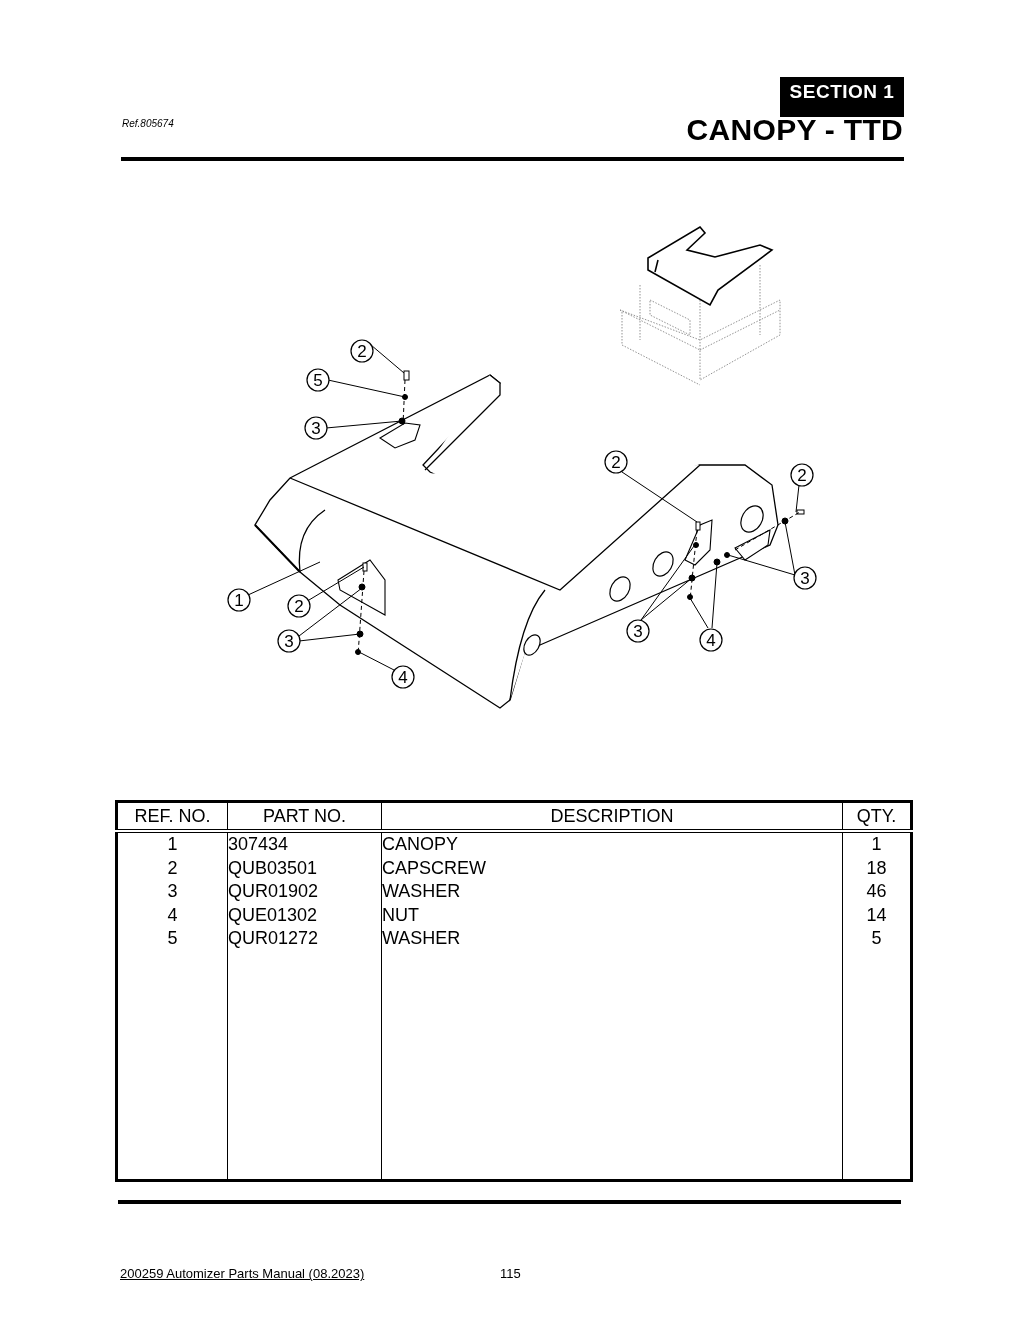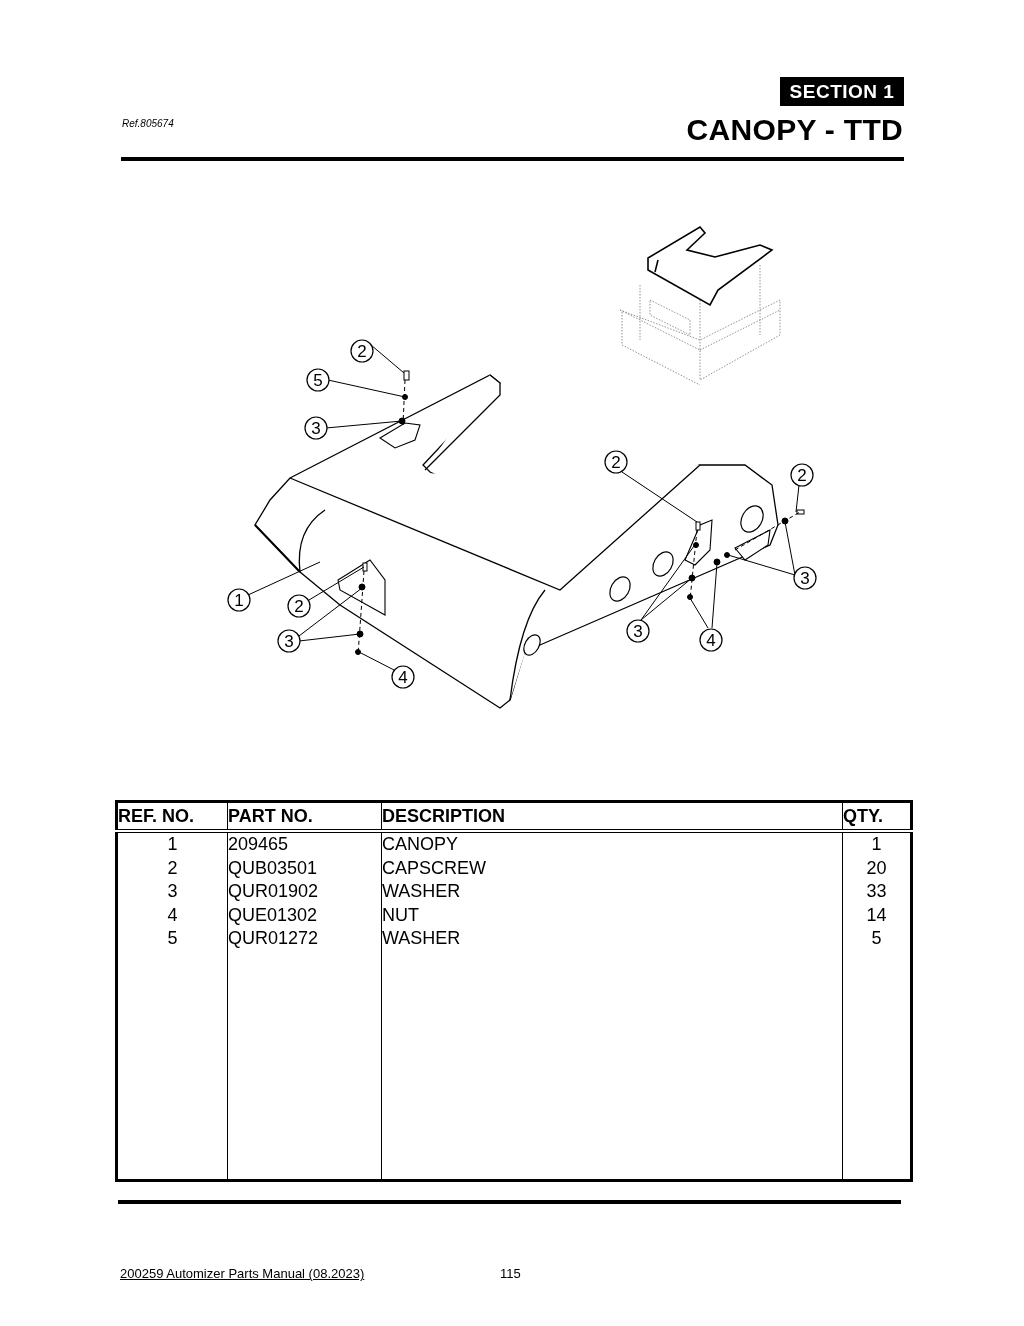--- a/index.html
+++ b/index.html
@@ -1,23 +1,23 @@
 <!DOCTYPE html>
 <html><head>
 <meta charset="utf-8">
 <style>
   html, body { margin: 0; padding: 0; background: #fff; }
   body { width: 1024px; height: 1326px; position: relative; overflow: hidden; font-family: "Liberation Sans", sans-serif; color: #000; }
-  .section-badge { position: absolute; left: 780px; top: 77px; width: 124px; height: 29px; background: #000; color: #fff; font-weight: bold; font-size: 19px; line-height: 29px; text-align: center; letter-spacing: 0.5px; }
+  .section-badge { position: absolute; left: 780px; top: 77px; width: 124px; height: 40px; background: #000; color: #fff; font-weight: bold; font-size: 19px; line-height: 29px; text-align: center; letter-spacing: 0.5px; }
   .page-title { position: absolute; right: 121px; top: 110px; font-weight: bold; font-size: 30px; line-height: 40px; letter-spacing: 0.3px; text-align: right; }
   .ref { position: absolute; left: 122px; top: 118px; font-size: 10px; font-style: italic; }
   .rule-top { position: absolute; left: 121px; top: 157px; width: 783px; height: 4px; background: #000; }
   .diagram { position: absolute; left: 200px; top: 200px; width: 640px; height: 540px; }
   table.parts { position: absolute; left: 115px; top: 800px; width: 795px; height: 382px; border-collapse: collapse; border: 3px solid #000; table-layout: fixed; }
-  table.parts th { font-weight: bold; font-size: 18px; height: 26px; padding: 0; border-left: 1.5px solid #000; border-bottom: 4px double #000; text-align: left; vertical-align: middle; }
+  table.parts th { font-weight: normal; font-size: 18px; height: 26px; padding: 0; border-left: 1.5px solid #000; border-bottom: 4px double #000; text-align: center; vertical-align: middle; }
   table.parts td { font-size: 18px; padding: 0; border-left: 1.5px solid #000; vertical-align: top; line-height: 23.5px; }
   table.parts th:first-child, table.parts td:first-child { border-left: none; }
   td.c { text-align: center; }
   td.l { text-align: left; padding-left: 9px; }
   .rule-bottom { position: absolute; left: 118px; top: 1200px; width: 783px; height: 4px; background: #000; }
   .footer-doc { position: absolute; left: 120px; top: 1266px; font-size: 13px; text-decoration: underline; }
   .footer-page { position: absolute; left: 500px; top: 1266px; font-size: 13px; }
   .callout circle { fill: #fff; stroke: #000; stroke-width: 1.2; }
   .callout text { font-family: "Liberation Sans", sans-serif; font-size: 17px; text-anchor: middle; dominant-baseline: central; fill: #000; }
 </style>
@@ -179,37 +179,37 @@
   <tbody>
     <tr>
       <td class="c">
         <div>1</div>
         <div>2</div>
         <div>3</div>
         <div>4</div>
         <div>5</div>
       </td>
       <td class="l">
-        <div>209465</div>
+        <div>307434</div>
         <div>QUB03501</div>
         <div>QUR01902</div>
         <div>QUE01302</div>
         <div>QUR01272</div>
       </td>
       <td class="l">
         <div>CANOPY</div>
         <div>CAPSCREW</div>
         <div>WASHER</div>
         <div>NUT</div>
         <div>WASHER</div>
       </td>
       <td class="c">
         <div>1</div>
-        <div>20</div>
-        <div>33</div>
+        <div>18</div>
+        <div>46</div>
         <div>14</div>
         <div>5</div>
       </td>
     </tr>
   </tbody>
 </table>
 
 <div class="rule-bottom"></div>
 <div class="footer-doc">200259 Automizer Parts Manual (08.2023)</div>
 <div class="footer-page">115</div>

